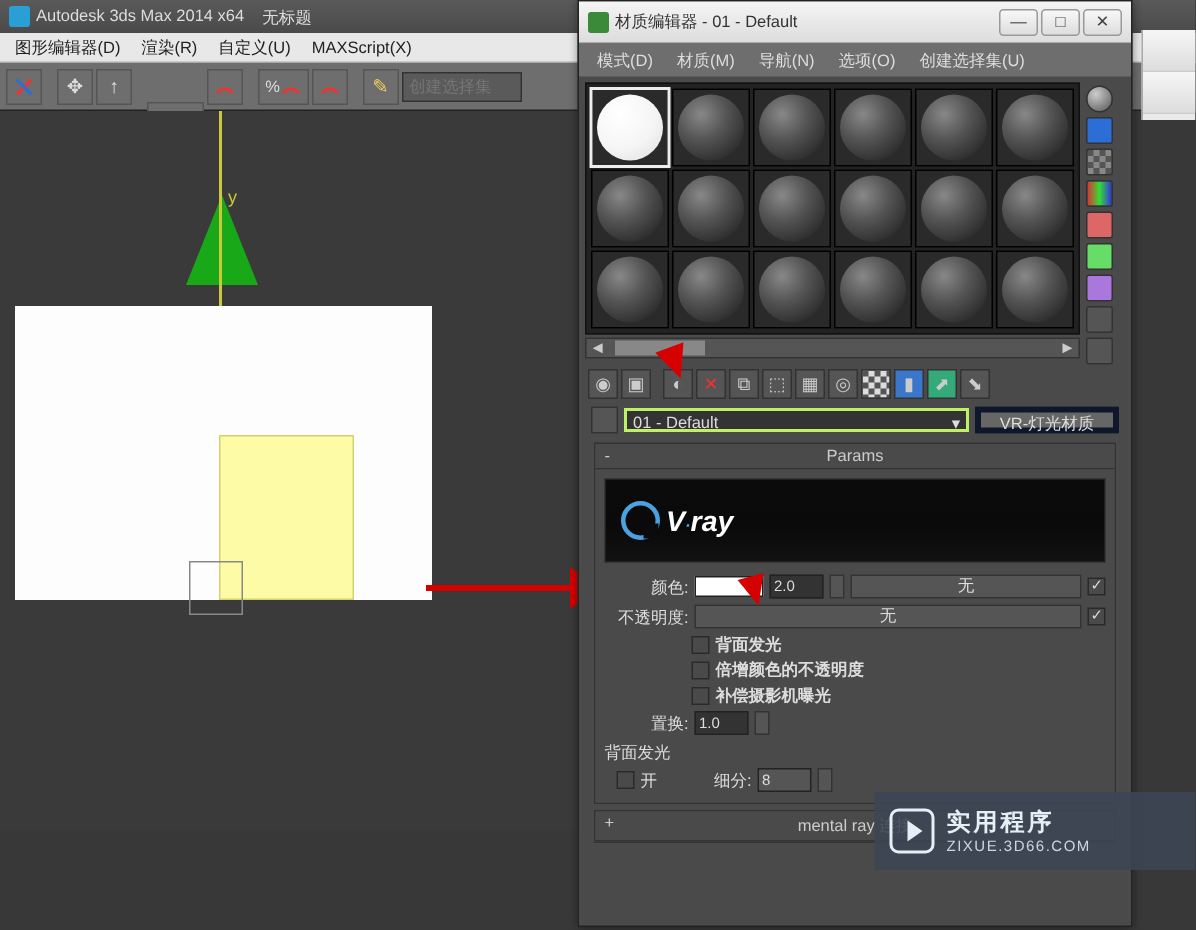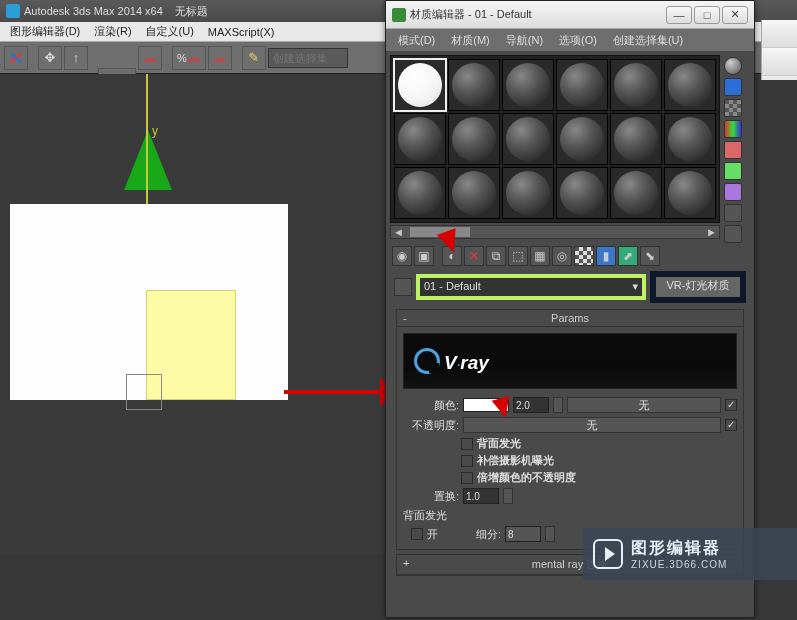--- a/index.html
+++ b/index.html
@@ -50,22 +50,22 @@
 .sample-scroll { display: flex; align-items: center; height: 14px; background: #555; margin-top: 2px; border: 1px solid #333; width: 330px; }
 .sample-scroll .thumb { width: 60px; height: 10px; background: #888; margin-left: 4px; }
 
 .me-toolbar { display: flex; gap: 2px; padding: 3px 2px; align-items: center; flex-wrap: wrap; }
 .me-tool { width: 20px; height: 20px; background: #555; border: 1px solid #333; display: flex; align-items: center; justify-content: center; color: #ccc; font-size: 12px; }
 .me-tool.x { color: #e33; }
 .me-tool.active { background: #3a76c9; }
 
 .me-name-row { display: flex; align-items: center; gap: 4px; padding: 2px 4px; }
 .eyedrop { width: 18px; height: 18px; background: #555; border: 1px solid #333; }
-.me-name { flex: 1; height: 26px; background: #333; border: 4px solid #bef264; color: #ddd; padding: 2px 4px; }
-.me-type { width: 96px; height: 32px; background: #666; border: 6px solid #0f172a; color: #ddd; text-align: center; line-height: 16px; }
+.me-name { flex: 1; height: 16px; background: #333; border: 2px solid #bef264; color: #ddd; padding: 2px 4px; }
+.me-type { width: 96px; height: 18px; background: #666; border: 4px solid #0f172a; color: #ddd; text-align: center; line-height: 16px; }
 
 .rollout { margin: 4px 6px; border: 1px solid #333; }
 .rollout-head { background: #4a4a4a; color: #ccc; text-align: center; padding: 2px; border-bottom: 1px solid #333; position: relative; font-size: 11px; }
 .rollout-head .toggle { position: absolute; left: 6px; top: 2px; }
 .rollout-body { background: #4a4a4a; padding: 6px; }
 
 .vray-banner { width: 100%; height: 56px; background: linear-gradient(180deg,#0b0b0b 0%, #0a0a0a 60%, #121212 100%); border: 1px solid #222; display: flex; align-items: center; padding: 0 10px; gap: 14px; position: relative; }
 .vray-logo-wrap { display:flex; align-items:flex-end; gap:4px; }
 .vray-logo-circ { width: 26px; height: 26px; border: 3px solid #4aa3e0; border-radius: 50%; position: relative; }
 .vray-logo-circ::after { content:""; position:absolute; right:-2px; bottom:-2px; width:10px; height:10px; background:#0b0b0b; }
@@ -331,25 +331,25 @@
           <div class="map-btn" style="flex:1;">无</div>
           <span class="chk on"></span>
         </div>
 
         <div class="check-row">
             <span class="chk"></span>
             <span>背面发光</span>
           </div>
         <div class="check-row">
             <span class="chk"></span>
-            <span>补偿摄影机曝光</span>
+            <span>倍增颜色的不透明度</span>
           </div>
         <div class="check-row">
             <span class="chk"></span>
-            <span>倍增颜色的不透明度</span>
+            <span>补偿摄影机曝光</span>
           </div>
 
         <div class="param-row">
           <label>置换:</label>
           <input class="spinner" value="1.0" style="">
           <div class="spin-btns"></div>
         </div>
 
         <div class="group-label">背面发光</div>
         <div class="group-row">
@@ -368,16 +368,16 @@
         <span class="toggle">+</span>
         <span>mental ray 连接</span>
       </div>
     </div>
   </div>
 </div>
 
 <div class="watermark">
   <div class="wm-icon"></div>
   <div class="wm-text">
-    <div class="big">图形编辑器</div>
+    <div class="big">实用程序</div>
     <div class="small">ZIXUE.3D66.COM</div>
   </div>
 </div>
 
 </body></html>

